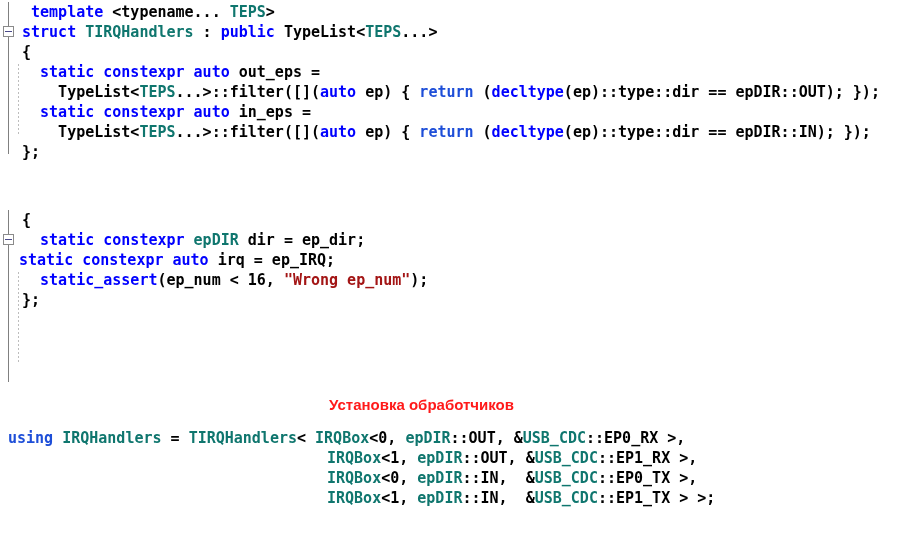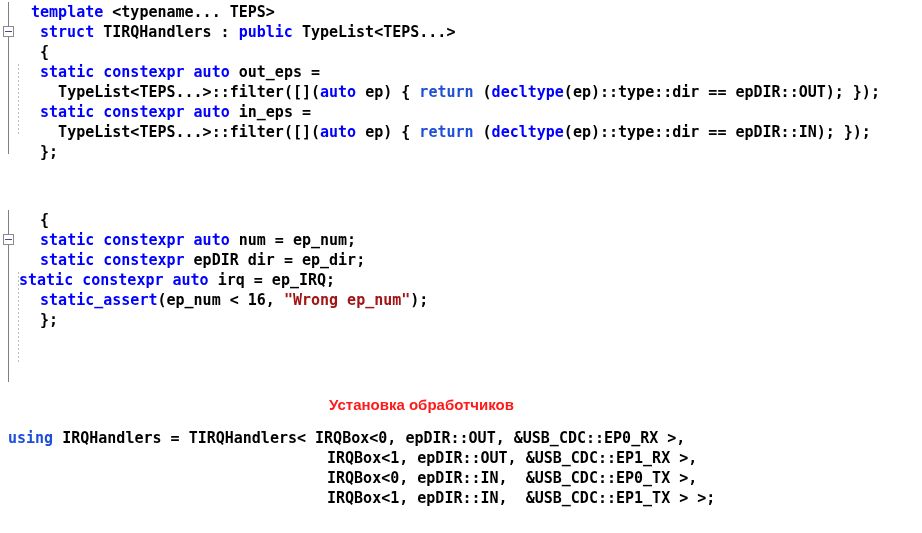--- a/index.html
+++ b/index.html
@@ -31,21 +31,21 @@
   }
 
   .code-line {
     height: 20px;
     line-height: 20px;
     white-space: pre;
     font-family: "DejaVu Sans Mono", "Liberation Mono", monospace;
     font-size: 15px;
     font-weight: bold;
     color: #000000;
-    padding-left: 40px;
+    padding-left: 22px;
   }
 
   
   .fold-rail {
     position: absolute;
     width: 1px;
     background: #808080;
     left: 8px;
   }
   .fold-box {
@@ -73,21 +73,21 @@
     background: repeating-linear-gradient(
       to bottom,
       #bdbdbd 0px, #bdbdbd 2px,
       transparent 2px, transparent 4px
     );
   }
 
   
   .t-plain   { color: #000000; }
   .t-kw      { color: #0000ff; }   
-  .t-type    { color: #000000; }   
+  .t-type    { color: #0f766e; }   
   .t-pp      { color: #1d4ed8; }   
   .t-str     { color: #a31515; }
   .t-static  { color: #000000; }   
   .t-err {
     color: #0000ff;
     text-decoration: underline wavy #e02020;
     text-decoration-skip-ink: none;
   }
 
   
@@ -118,21 +118,20 @@
       <div class="code-line" style="padding-left: 58.12px;"><span class="t-plain">TypeList&lt;</span><span class="t-type">TEPS</span><span class="t-plain">...&gt;::filter([](</span><span class="t-kw">auto</span><span class="t-plain"> ep) { </span><span class="t-pp">return</span><span class="t-plain"> (</span><span class="t-kw">decltype</span><span class="t-plain">(ep)::type::dir == epDIR::OUT); });</span></div>
       <div class="code-line" style="padding-left: 40.06px;"><span class="t-kw">static constexpr auto</span><span class="t-plain"> in_eps =</span></div>
       <div class="code-line" style="padding-left: 58.12px;"><span class="t-plain">TypeList&lt;</span><span class="t-type">TEPS</span><span class="t-plain">...&gt;::filter([](</span><span class="t-kw">auto</span><span class="t-plain"> ep) { </span><span class="t-pp">return</span><span class="t-plain"> (</span><span class="t-kw">decltype</span><span class="t-plain">(ep)::type::dir == epDIR::IN); });</span></div>
       <div class="code-line"><span class="t-plain">};</span></div>
     </div>
     <div class="code-block" style="top: 210px;">
       <div class="fold-rail" style="top: 0px; height: 172px;"></div>
       <div class="fold-box" style="top: 24px;"></div>
       <div class="indent-guide" style="top: 62px; height: 92px;"></div>
       <div class="code-line"><span class="t-plain">{</span></div>
-      <div class="code-line" style="padding-left: 40.06px;"><span class="t-kw">static constexpr auto</span><span class="t-plain"> num = ep_num;</span></div>
       <div class="code-line" style="padding-left: 40.06px;"><span class="t-kw">static constexpr </span><span class="t-type">epDIR</span><span class="t-plain"> dir = ep_dir;</span></div>
       <div class="code-line" style="padding-left: 19px;"><span class="t-kw">static constexpr auto</span><span class="t-plain"> irq = ep_IRQ;</span></div>
       <div class="code-line" style="padding-left: 40.06px;"><span class="t-kw">static_assert</span><span class="t-plain">(ep_num &lt; 16, </span><span class="t-str">"Wrong ep_num"</span><span class="t-plain">);</span></div>
       <div class="code-line"><span class="t-plain">};</span></div>
     </div>
     <div class="code-block" style="top: 428px;">
       <div class="code-line" style="padding-left: 8px;"><span class="t-pp">using</span><span class="t-plain"> </span><span class="t-type">IRQHandlers</span><span class="t-plain"> = </span><span class="t-type">TIRQHandlers</span><span class="t-plain">&lt; </span><span class="t-type">IRQBox</span><span class="t-plain">&lt;0, </span><span class="t-type">epDIR</span><span class="t-plain">::OUT, &amp;</span><span class="t-type">USB_CDC</span><span class="t-plain">::</span><span class="t-static">EP0_RX</span><span class="t-plain"> &gt;,</span></div>
       <div class="code-line" style="padding-left: 327px;"><span class="t-type">IRQBox</span><span class="t-plain">&lt;1, </span><span class="t-type">epDIR</span><span class="t-plain">::OUT, &amp;</span><span class="t-type">USB_CDC</span><span class="t-plain">::</span><span class="t-static">EP1_RX</span><span class="t-plain"> &gt;,</span></div>
       <div class="code-line" style="padding-left: 327px;"><span class="t-type">IRQBox</span><span class="t-plain">&lt;0, </span><span class="t-type">epDIR</span><span class="t-plain">::IN,  &amp;</span><span class="t-type">USB_CDC</span><span class="t-plain">::</span><span class="t-static">EP0_TX</span><span class="t-plain"> &gt;,</span></div>
       <div class="code-line" style="padding-left: 327px;"><span class="t-type">IRQBox</span><span class="t-plain">&lt;1, </span><span class="t-type">epDIR</span><span class="t-plain">::IN,  &amp;</span><span class="t-type">USB_CDC</span><span class="t-plain">::</span><span class="t-static">EP1_TX</span><span class="t-plain"> &gt; &gt;;</span></div>

